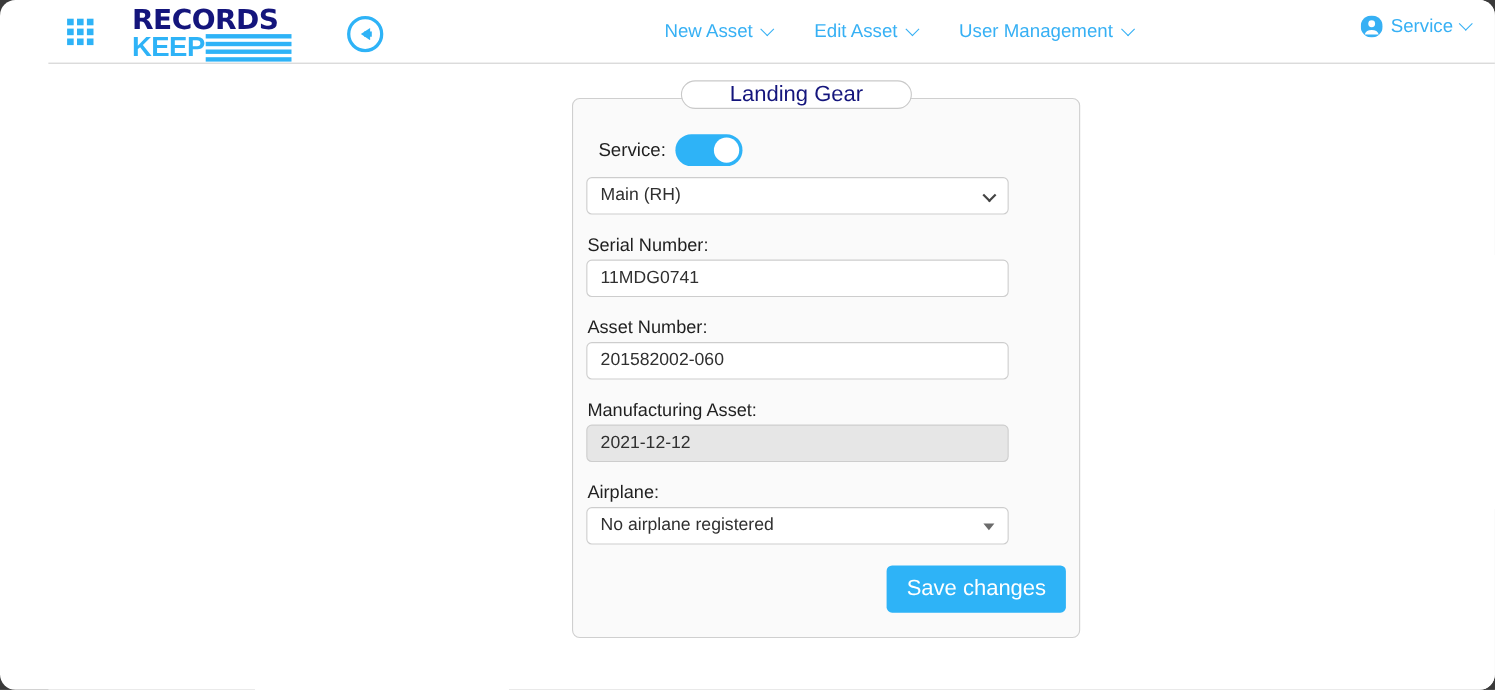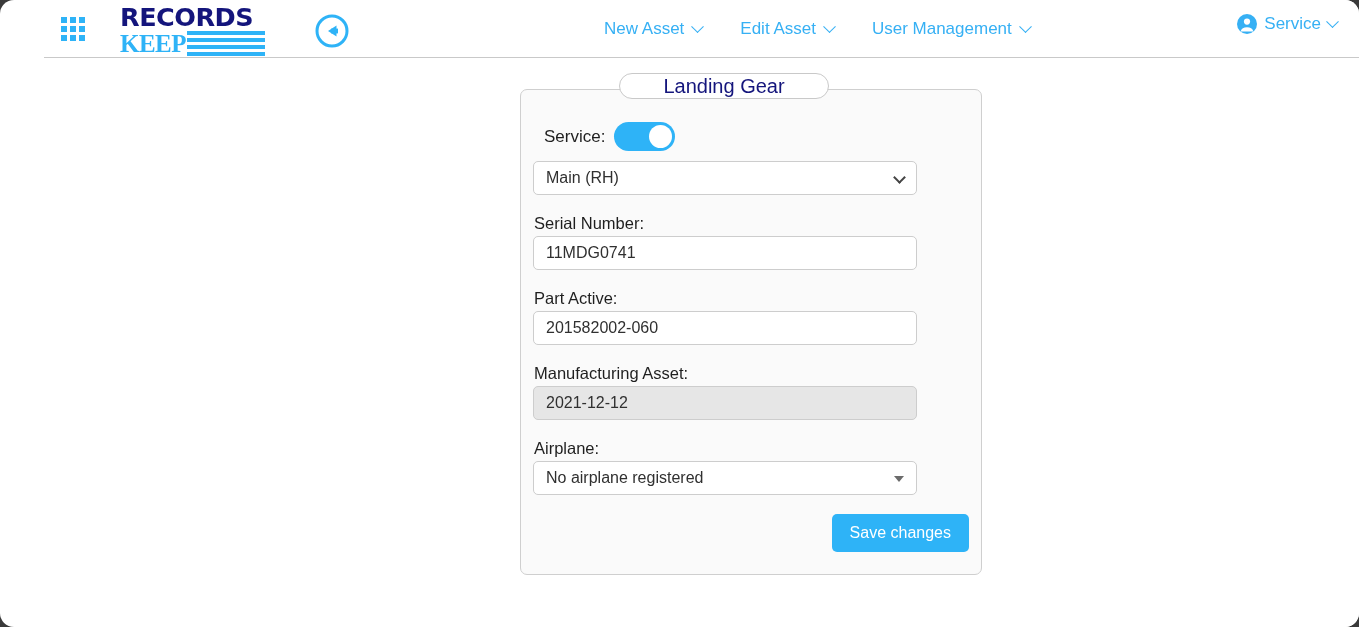--- a/index.html
+++ b/index.html
@@ -52,21 +52,21 @@
     font-weight: bold;
     font-size: 25px;
     letter-spacing: -0.5px;
     color: #14157c;
     font-style: normal;
     transform: scaleX(1.02);
     transform-origin: left;
   }
   .logo .l2row { display: flex; align-items: center; margin-top: 1px; }
   .logo .l2 {
-    font-family: Liberation Serif, serif;
+    font-family: Liberation Sans, sans-serif;
     font-weight: bold;
     font-size: 25px;
     letter-spacing: -0.5px;
     color: #2eb3f7;
   }
   .logo .stripes { margin-left: 1px; width: 78px; }
   .logo .stripes i {
     display: block;
     height: 4px;
     background: #2eb3f7;
@@ -204,21 +204,21 @@
     pointer-events: none;
   }
   .gap-lg { height: 11px; }
 
   .btn-row { display: flex; justify-content: flex-end; margin-top: 19px; margin-right: 0; }
   .save-btn {
     background: #2eb3f7;
     color: #ffffff;
     border: none;
     border-radius: 5px;
-    font-size: 16px;
+    font-size: 20px;
     padding: 10px 18px;
     cursor: pointer;
     font-family: "Liberation Sans", sans-serif;
   }
 </style>
 </head>
 <body>
 
 <div class="browser-frame">
 
@@ -306,21 +306,21 @@
       <div class="gap-lg"></div>
 
       <div class="field">
         <div class="field-label">Serial Number:</div>
         <div class="input">11MDG0741</div>
       </div>
 
       <div class="gap-lg"></div>
 
       <div class="field">
-        <div class="field-label">Part Active:</div>
+        <div class="field-label">Asset Number:</div>
         <div class="input">201582002-060</div>
       </div>
 
       <div class="gap-lg"></div>
 
       <div class="field">
         <div class="field-label">Manufacturing Asset:</div>
         <div class="input readonly">2021-12-12</div>
       </div>
 

